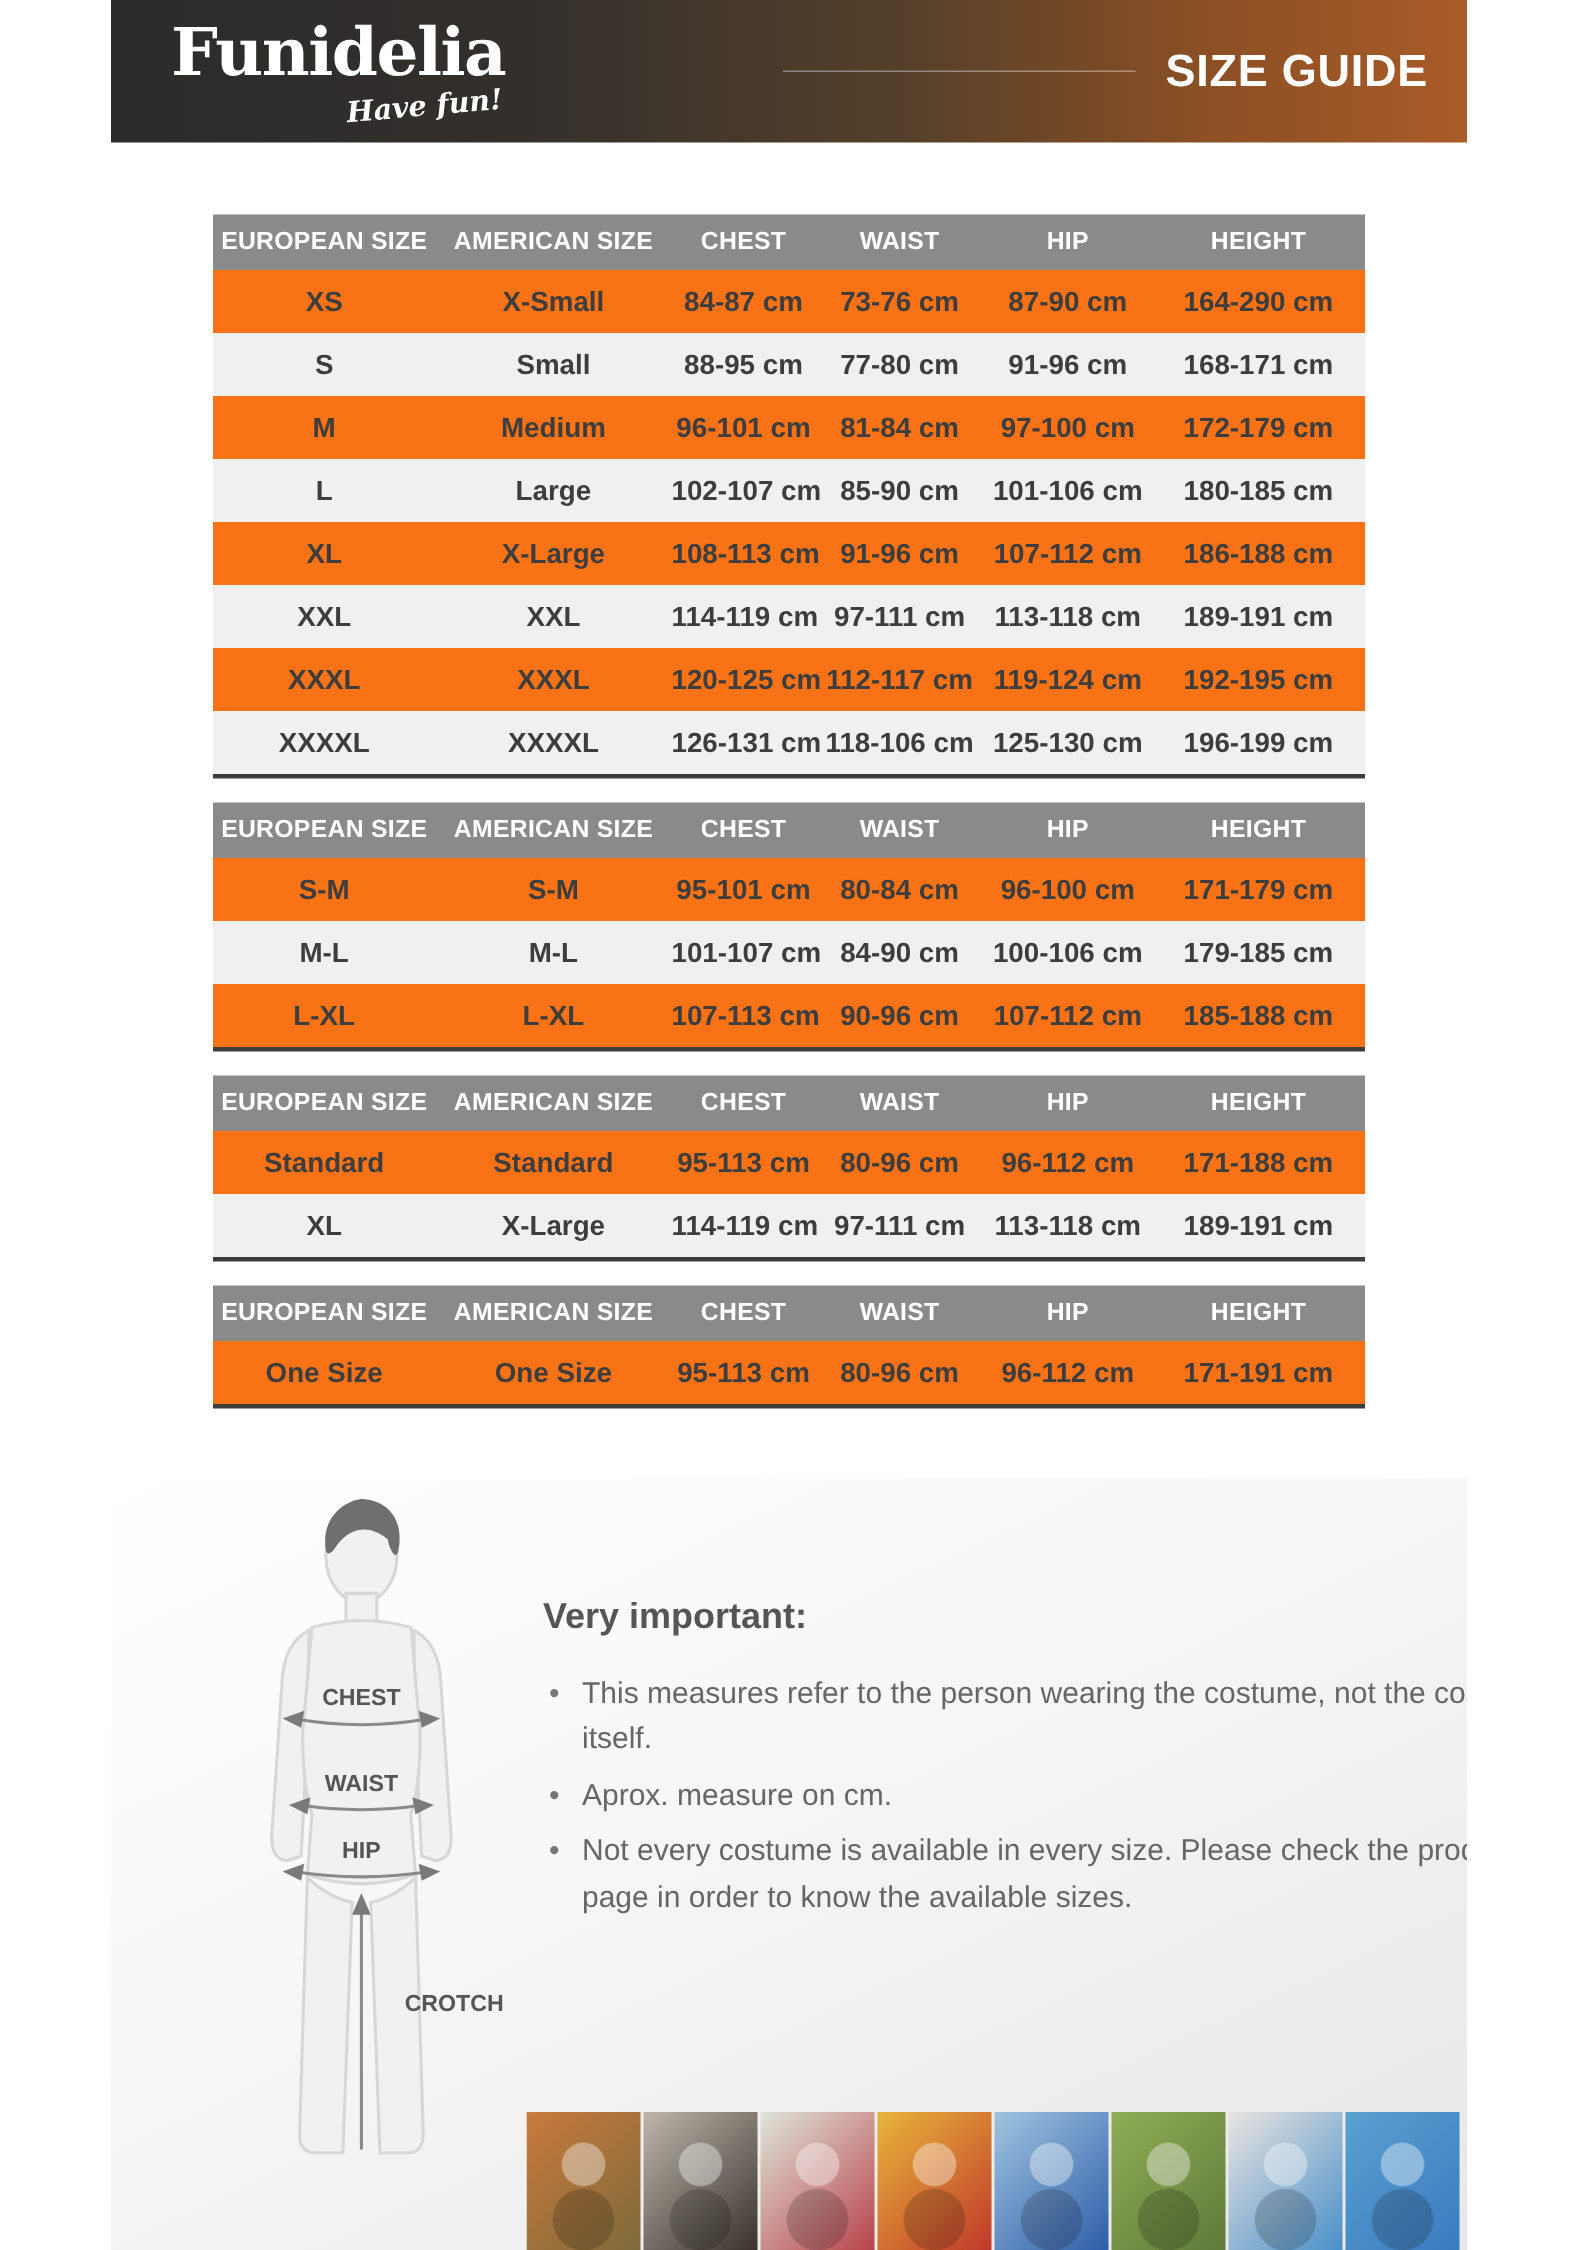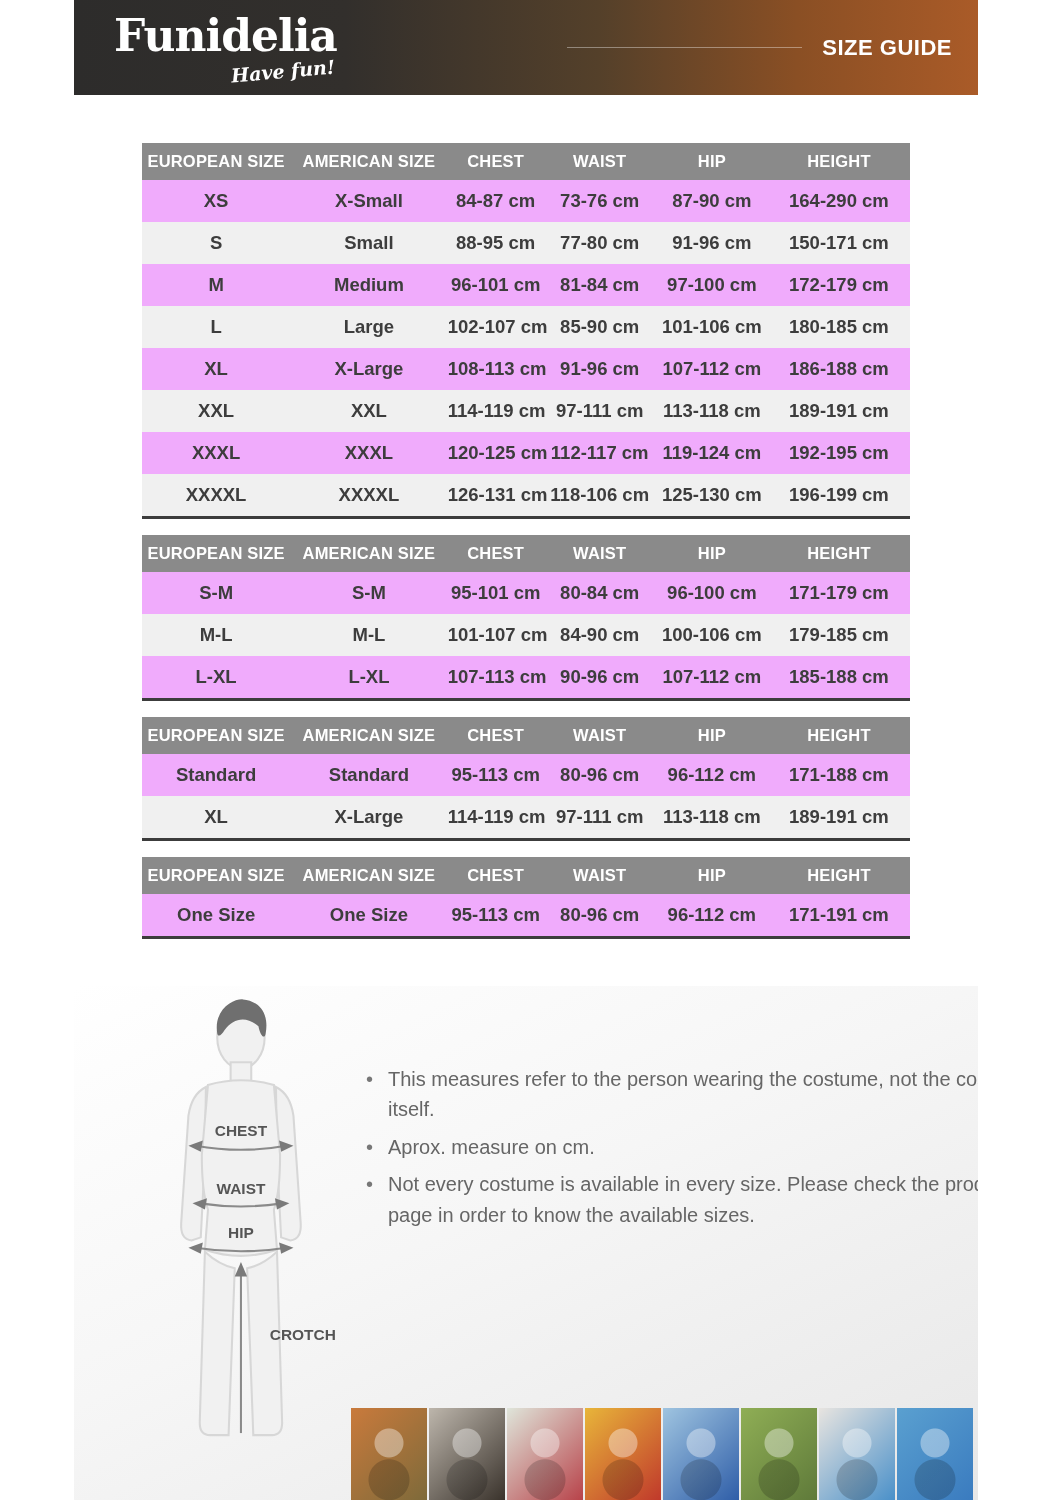--- a/index.html
+++ b/index.html
@@ -17,32 +17,32 @@
     color:#ffffff; font-size:44px; font-weight:bold; letter-spacing:-1px;
     font-family:"DejaVu Serif","Liberation Serif",serif; line-height:1;
   }
   .logo-tagline {
     color:#ffffff; font-size:19px; font-style:italic; font-weight:bold;
     align-self:flex-end; margin-top:2px; margin-right:2px; transform:rotate(-5deg);
     font-family:"DejaVu Serif","Liberation Serif",serif;
   }
   .title-block { margin-left:auto; margin-right:26px; display:flex; align-items:center; gap:20px; }
   .title-line { width:235px; height:1px; background:rgba(255,255,255,0.38); }
-  .page-title { color:#ffffff; font-size:22px; font-weight:bold; letter-spacing:0.5px; }
+  .page-title { color:#ffffff; font-size:30px; font-weight:bold; letter-spacing:0.5px; }
 
   
   .tables-wrap { margin:48px 68px 0 68px; }
   .size-table { border-bottom:3px solid #3c3c3c; margin-bottom:16px; }
   .srow { display:grid; grid-template-columns:19.3% 20.5% 12.5% 14.6% 14.6% 18.5%; align-items:center; }
   .header-row { background:#8a8a8a; height:37px; }
   .hcell {
     color:#ffffff; font-weight:bold; font-size:16.5px; text-align:center;
     letter-spacing:0.2px; white-space:nowrap;
   }
-  .body-row { height:42px; background:#f0abfc; }
+  .body-row { height:42px; background:#f97316; }
   .body-row.alt { background:#f0f0f0; }
   .bcell { color:#3d3d3d; font-weight:bold; font-size:18.5px; text-align:center; white-space:nowrap; }
 
   
   .bottom {
     position:absolute; left:0; right:0; top:986px; bottom:0;
     background:linear-gradient(155deg,#ffffff 0%,#f6f6f6 45%,#e7e7e7 100%);
   }
   .figure-wrap { position:absolute; left:66px; top:4px; }
   .notes { position:absolute; left:288px; top:78px; width:680px; }
@@ -101,21 +101,21 @@
           <div class="bcell">73-76 cm</div>
           <div class="bcell">87-90 cm</div>
           <div class="bcell">164-290 cm</div>
         </div>
         <div class="srow body-row alt">
           <div class="bcell">S</div>
           <div class="bcell">Small</div>
           <div class="bcell">88-95 cm</div>
           <div class="bcell">77-80 cm</div>
           <div class="bcell">91-96 cm</div>
-          <div class="bcell">150-171 cm</div>
+          <div class="bcell">168-171 cm</div>
         </div>
         <div class="srow body-row">
           <div class="bcell">M</div>
           <div class="bcell">Medium</div>
           <div class="bcell">96-101 cm</div>
           <div class="bcell">81-84 cm</div>
           <div class="bcell">97-100 cm</div>
           <div class="bcell">172-179 cm</div>
         </div>
         <div class="srow body-row alt">
@@ -271,20 +271,21 @@
         <polygon points="149,250 135,245 137,256" fill="#7a7a7a"></polygon>
         <text x="98" y="241" text-anchor="middle" font-size="15" font-weight="bold" fill="#555555" font-family="Liberation Sans, sans-serif">HIP</text>
 
         <line x1="98" y1="430" x2="98" y2="274" stroke="#8a8a8a" stroke-width="2"></line>
         <polygon points="98,264 92,278 104,278" fill="#7a7a7a"></polygon>
         <text x="126" y="340" text-anchor="start" font-size="15" font-weight="bold" fill="#555555" font-family="Liberation Sans, sans-serif">CROTCH</text>
       </svg>
     </div>
 
     <div class="notes">
+      <div class="notes-heading">Very important:</div>
       <ul class="notes-list" id="notes-list">
           <li>This measures refer to the person wearing the costume, not the costume itself.</li>
           <li>Aprox. measure on cm.</li>
           <li>Not every costume is available in every size. Please check the product page in order to know the available sizes.</li>
         </ul>
     </div>
 
     <div class="photo-strip" id="photo-strip">
         <div class="thumb" style="background: linear-gradient(135deg, rgb(201, 122, 60) 0%, rgb(126, 106, 58) 100%);"></div>
         <div class="thumb" style="background: linear-gradient(135deg, rgb(189, 182, 172) 0%, rgb(58, 51, 44) 100%);"></div>

